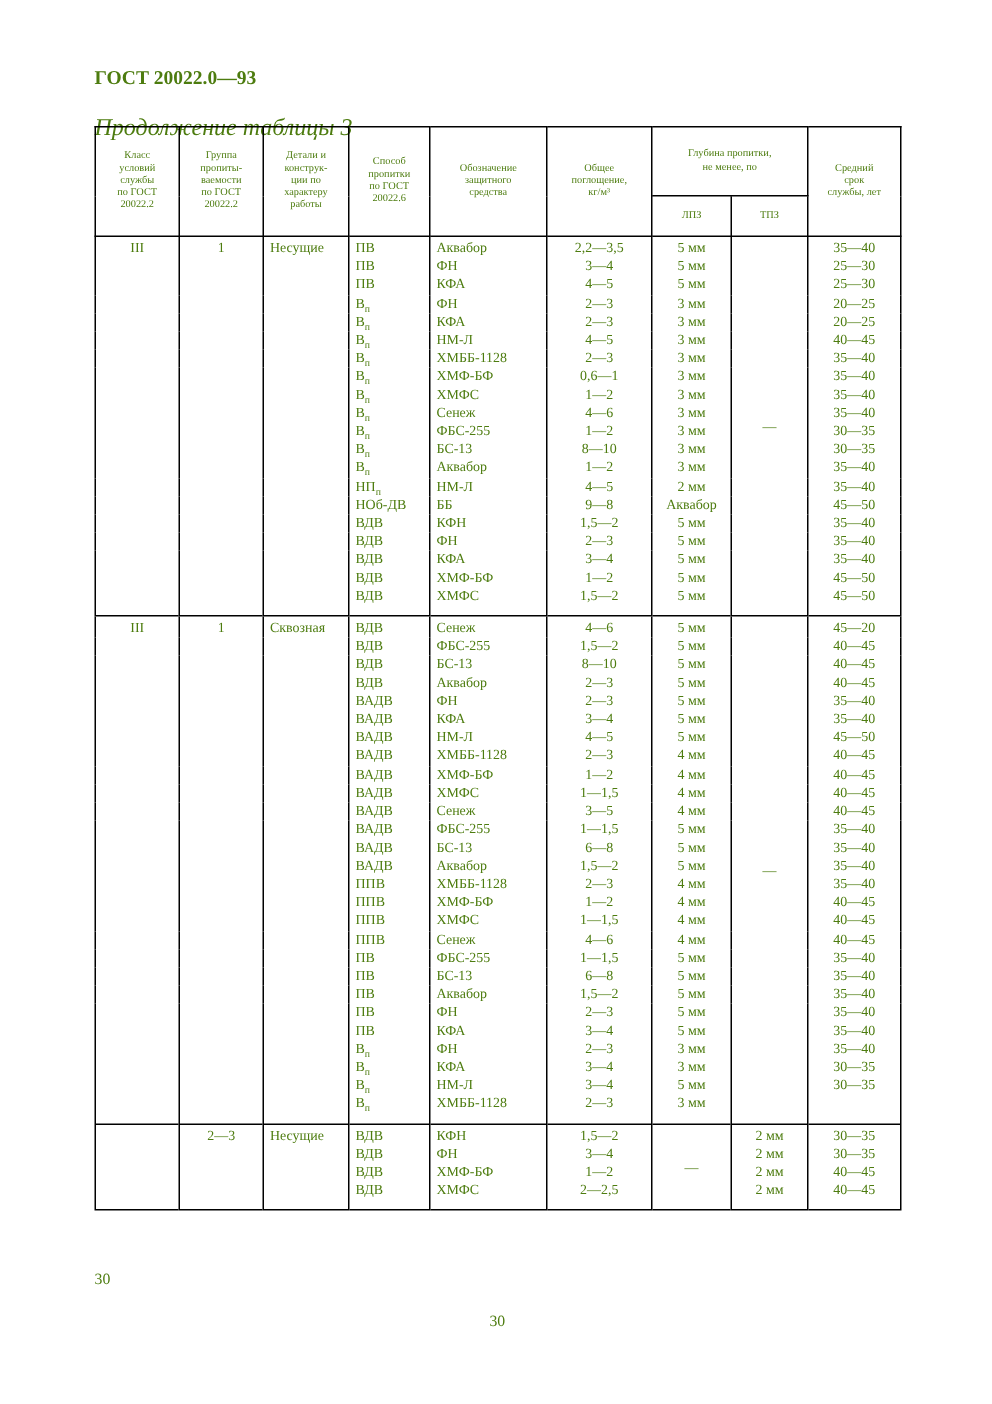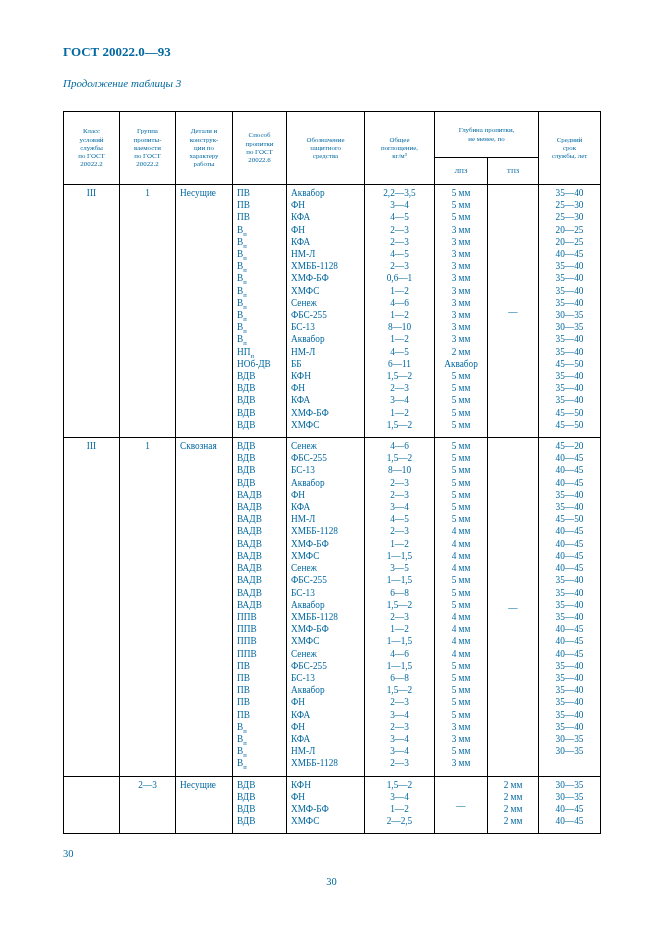--- a/index.html
+++ b/index.html
@@ -2,41 +2,41 @@
 <html><head>
 <meta charset="utf-8">
 <style>
   * { margin: 0; padding: 0; box-sizing: border-box; }
   html, body { background: #ffffff; }
   .page {
     position: relative;
     width: 661px;
     height: 936px;
     background: #ffffff;
-    color: #0369a1;
+    color: #4d7c0f;
     font-family: "Liberation Serif", serif;
     overflow: hidden;
   }
   .doc-number {
     position: absolute;
     top: 44px;
     left: 63px;
     font-weight: bold;
     font-size: 13px;
   }
   .caption {
     position: absolute;
     top: 77px;
     left: 63px;
     font-style: italic;
-    font-size: 11px;
+    font-size: 16px;
   }
   table.gost-table {
     position: absolute;
-    top: 111px;
+    top: 84px;
     left: 63px;
     width: 537px;
     border-collapse: collapse;
     table-layout: fixed;
     border: 1px solid #000;
   }
   .gost-table th {
     border: 1px solid #000;
     font-weight: normal;
     font-size: 6.9px;
@@ -230,21 +230,21 @@
         <tr>
           <td class="a-left">НП<sub>п</sub></td>
           <td class="a-left">НМ-Л</td>
           <td>4—5</td>
           <td>2 мм</td>
           <td>35—40</td>
         </tr>
         <tr>
           <td class="a-left">НОб-ДВ</td>
           <td class="a-left">ББ</td>
-          <td>6—11</td>
+          <td>9—8</td>
           <td>Аквабор</td>
           <td>45—50</td>
         </tr>
         <tr>
           <td class="a-left">ВДВ</td>
           <td class="a-left">КФН</td>
           <td>1,5—2</td>
           <td>5 мм</td>
           <td>35—40</td>
         </tr>

